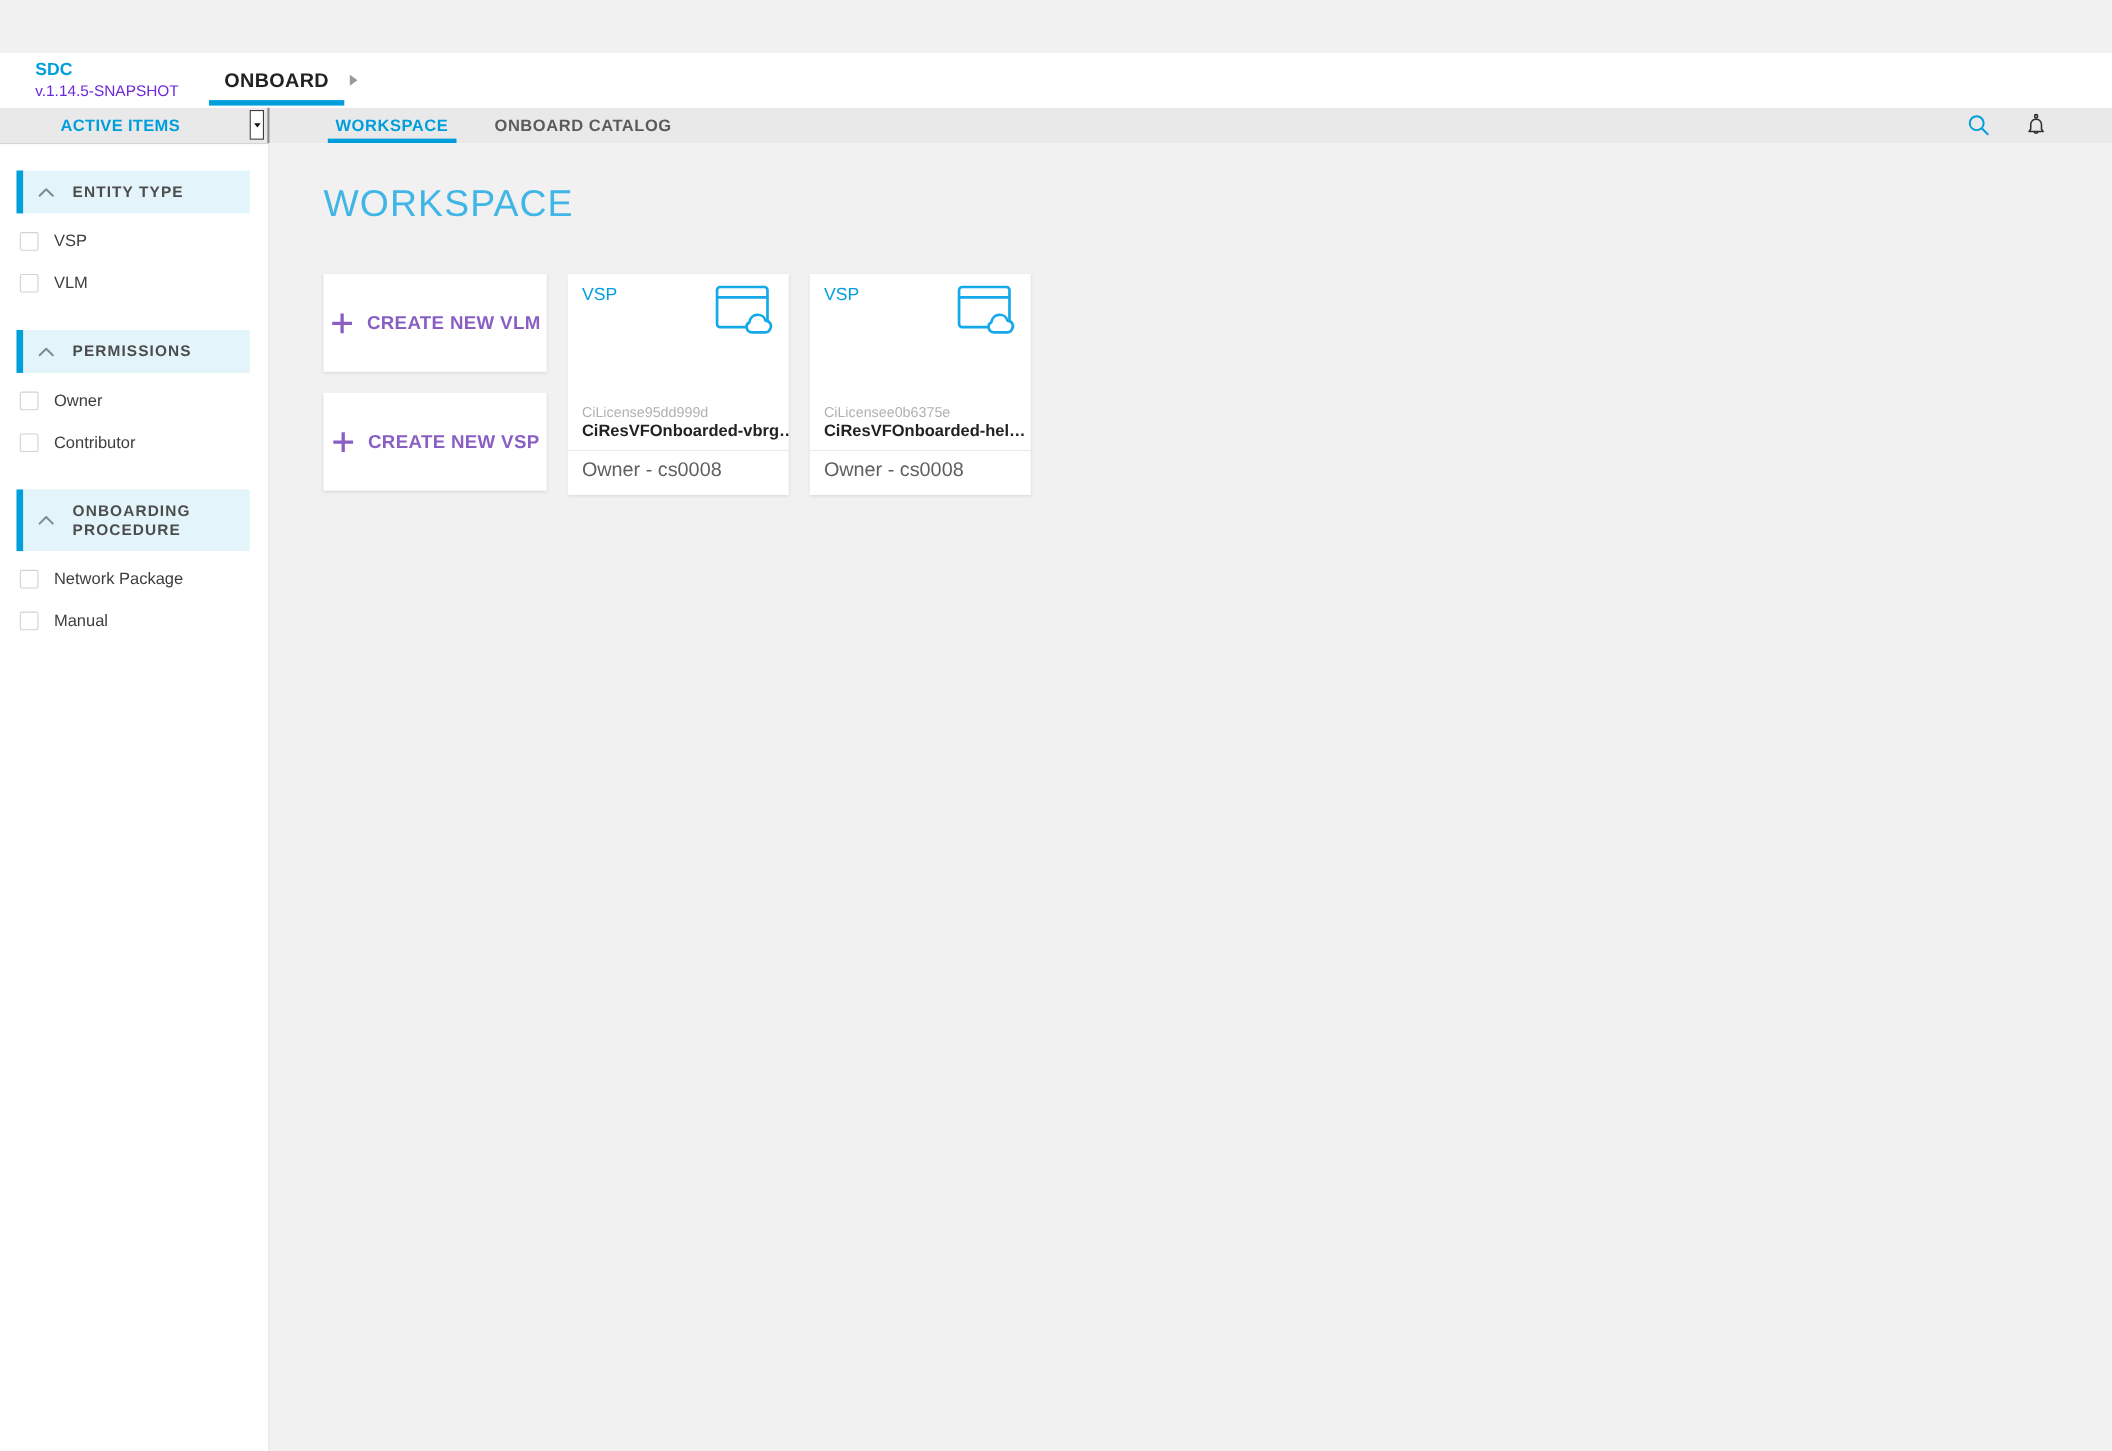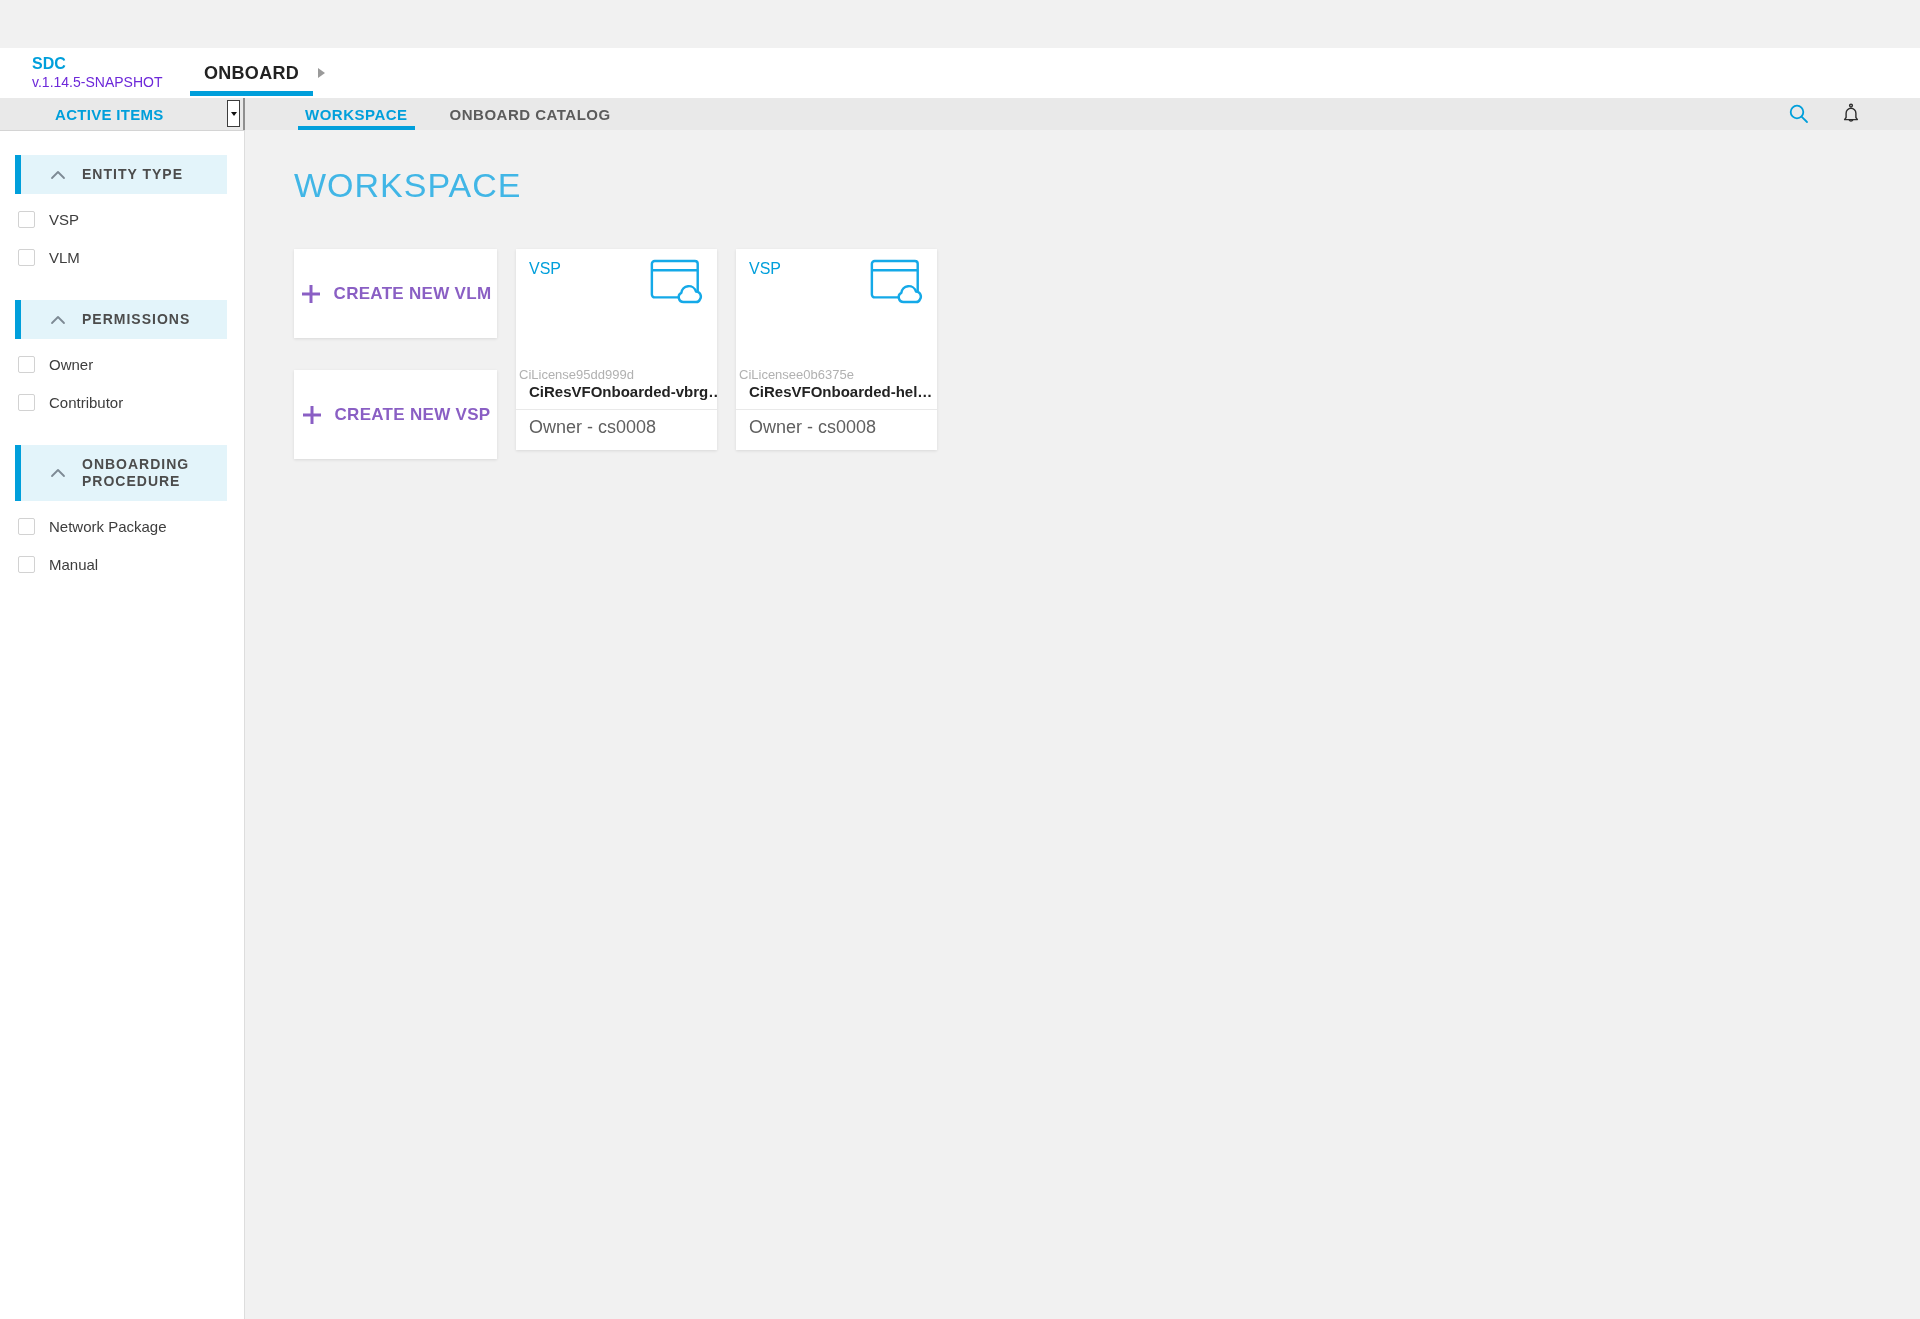--- a/index.html
+++ b/index.html
@@ -102,21 +102,21 @@
 
   .sidebar {
     flex: 0 0 245px; width: 245px;
     background: #ffffff;
     border-right: 1px solid #dddddd;
     border-top: 1px solid #d4d4d4;
   }
   .filter-header {
     display: flex; align-items: center;
     margin: 24px 17px 0 15px;
-    padding: 11px 6px 11px 16px;
+    padding: 11px 6px 11px 0;
     background: #e3f4fa;
     border-left: 6px solid #009fdb;
     cursor: pointer;
   }
   .filter-header:first-child { margin-top: 24px; }
   .filter-header .chev { margin: 0 16px 0 13px; flex: 0 0 auto; display: flex; }
   .filter-header .filter-title {
     font-size: 14px; font-weight: 600; color: #4c4c4c;
     letter-spacing: 1px; line-height: 17px; text-transform: uppercase;
   }
@@ -141,21 +141,21 @@
   .main {
     flex: 1;
     background: #f1f1f1;
     padding: 36px 0 0 49px;
   }
   .main-title {
     font-size: 34px; font-weight: 300; color: #41b6e6;
     letter-spacing: 1px;
   }
   .catalog { display: flex; gap: 19px; margin-top: 44px; }
-  .create-col { display: flex; flex-direction: column; gap: 32px; width: 203px; flex: 0 0 203px; }
+  .create-col { display: flex; flex-direction: column; gap: 19px; width: 203px; flex: 0 0 203px; }
   .create-card {
     height: 89px;
     background: #ffffff;
     box-shadow: 0 1px 3px rgba(0,0,0,0.10);
     display: flex; align-items: center; justify-content: center;
     gap: 12px;
     cursor: pointer;
   }
   .create-card .plus { display: flex; }
   .create-card .create-label {
@@ -170,21 +170,21 @@
     cursor: pointer;
   }
   .vsp-card .card-top {
     position: relative;
     padding: 11px 13px 0 13px;
   }
   .vsp-card .card-type { font-size: 16px; color: #009fdb; }
   .vsp-card .card-icon { position: absolute; right: 9px; top: 9px; display: flex; }
   .vsp-card .card-spacer { flex: 1; }
   .vsp-card .card-vendor {
-    padding: 0 3px; font-size: 13px; color: #b1b1b1;
+    padding: 0 13px; font-size: 13px; color: #b1b1b1;
     white-space: nowrap; overflow: hidden;
   }
   .vsp-card .card-name {
     padding: 0 13px; margin-top: 1px;
     font-size: 15px; font-weight: 700; color: #222222;
     white-space: nowrap; overflow: hidden;
   }
   .vsp-card .card-divider { margin-top: 9px; border-top: 1px solid #e9e9e9; }
   .vsp-card .card-owner {
     padding: 7px 13px 12px 13px;

